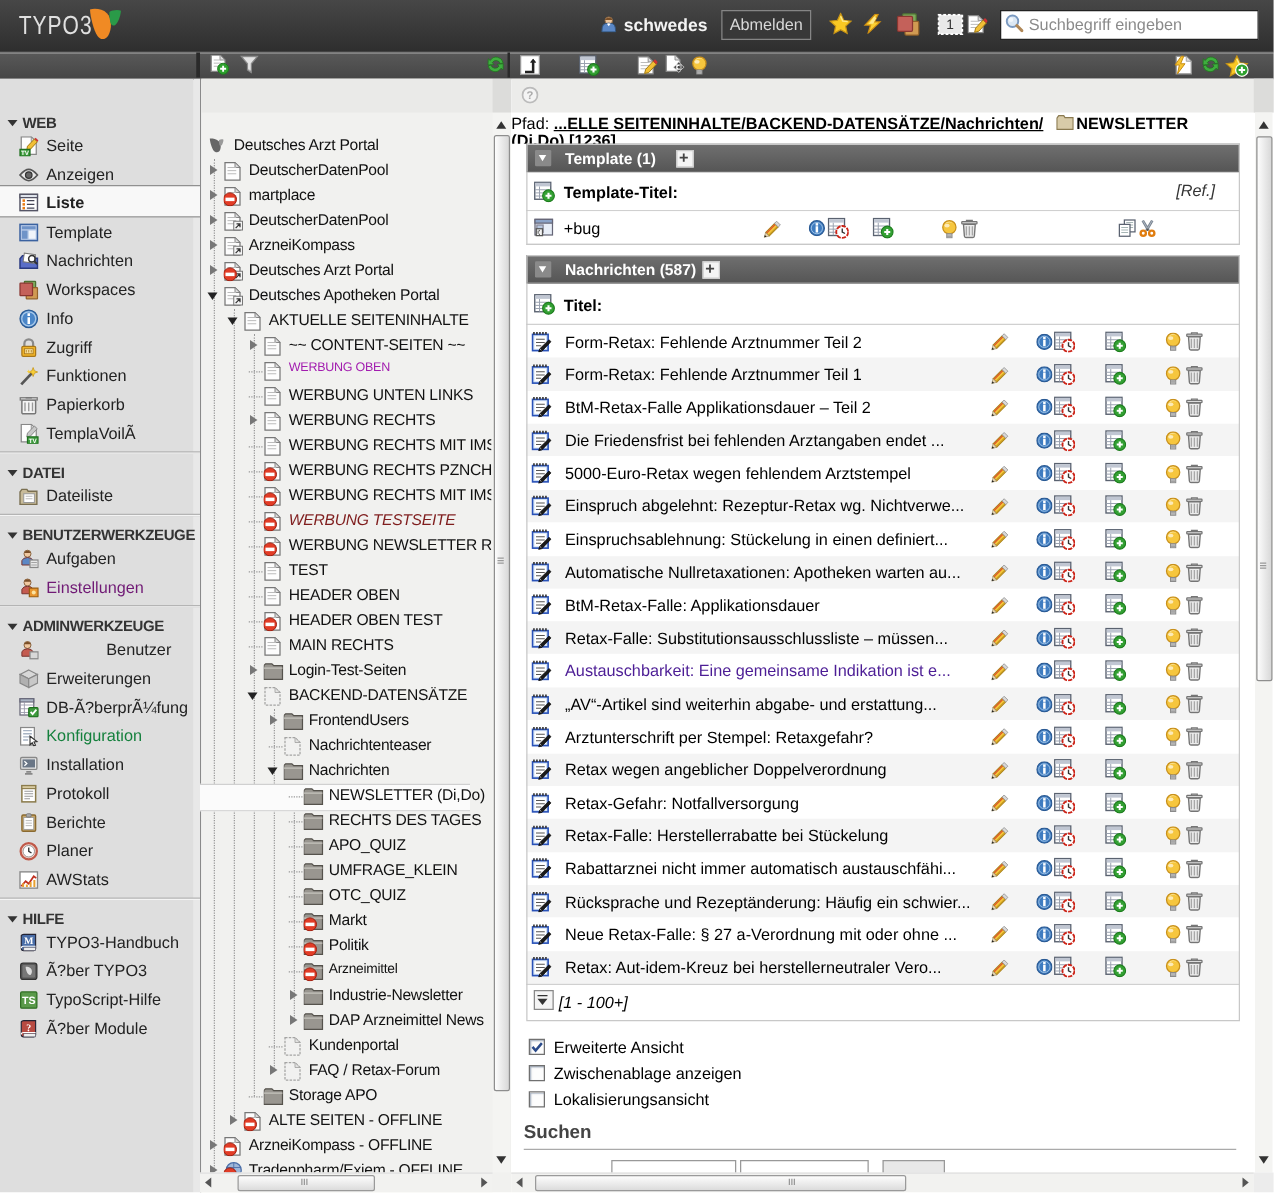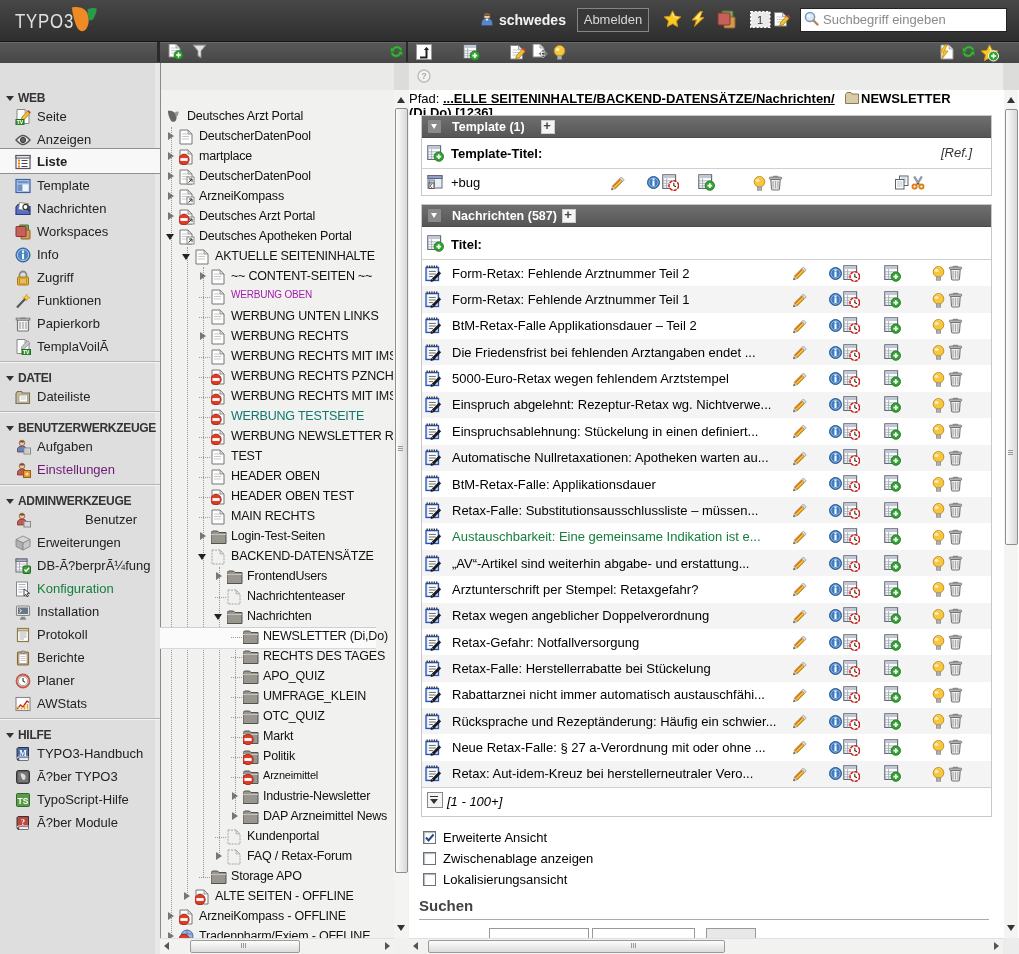--- a/index.html
+++ b/index.html
@@ -478,21 +478,21 @@
 <div class="abs" style="left:39px;top:355px;width:11px;height:1px;border-top:1px dotted #999;"></div>
 <svg style="position:absolute;left:51px;top:347px;" width="16" height="16" viewBox="0 0 16 16">
       <g>
         <path d="M1 1 h8 l4 4 v10 h-12 z" fill="#fdfdfd" stroke="#777" stroke-width="1"></path>
         <path d="M9 1 l4 4 h-4 z" fill="#ddd" stroke="#777" stroke-width="0.7"></path>
         <path d="M3 5 h7 M3 7.5 h7 M3 10 h7" stroke="#bbb" stroke-width="0.8"></path>
       </g>
       <circle cx="5" cy="10.5" r="5.2" fill="#e23c26" stroke="#9e1e0e" stroke-width="0.8"></circle>
       <rect x="1.4" y="9.1" width="7.2" height="2.8" fill="#fff"></rect>
     </svg>
-<div class="txt" style="left:71px;top:347px;font-size:12.5px;letter-spacing:-0.2px;color:#0f766e;">WERBUNG TESTSEITE</div>
+<div class="txt" style="left:71px;top:347px;font-size:12.5px;letter-spacing:-0.2px;color:#7f1d1d;font-style:italic;">WERBUNG TESTSEITE</div>
 <div class="abs" style="left:39px;top:375px;width:11px;height:1px;border-top:1px dotted #999;"></div>
 <svg style="position:absolute;left:51px;top:367px;" width="16" height="16" viewBox="0 0 16 16">
       <g>
         <path d="M1 1 h8 l4 4 v10 h-12 z" fill="#fdfdfd" stroke="#777" stroke-width="1"></path>
         <path d="M9 1 l4 4 h-4 z" fill="#ddd" stroke="#777" stroke-width="0.7"></path>
         <path d="M3 5 h7 M3 7.5 h7 M3 10 h7" stroke="#bbb" stroke-width="0.8"></path>
       </g>
       <circle cx="5" cy="10.5" r="5.2" fill="#e23c26" stroke="#9e1e0e" stroke-width="0.8"></circle>
       <rect x="1.4" y="9.1" width="7.2" height="2.8" fill="#fff"></rect>
     </svg>
@@ -1347,21 +1347,21 @@
   </svg>
 <div class="abs" style="left:421px;top:523.5px;width:571px;height:26.4px;background:#fff;"></div>
 <svg style="position:absolute;left:425px;top:528.175px;" width="17" height="17" viewBox="0 0 17 17">
     <rect x="1" y="2.5" width="12.5" height="13" fill="#cfe0f4" stroke="#2a52b8" stroke-width="1.3"></rect>
     <rect x="2.6" y="4" width="9.2" height="10" fill="#fff" stroke="none"></rect>
     <path d="M1.5 1.6 h12" stroke="#333" stroke-width="2" stroke-dasharray="1.3,1.1"></path>
     <path d="M3.8 6.4 h7 M3.8 9 h7 M3.8 11.6 h4.2" stroke="#555" stroke-width="0.9"></path>
     <path d="M14.2 6.8 l1.6 1.5 -7.2 7.6 -2.7 0.7 0.9-2.6 z" fill="#1a1a1a" stroke="#000" stroke-width="0.5"></path>
     <path d="M6.8 14 l1.3 1.2" stroke="#fff" stroke-width="0.5"></path>
   </svg>
-<div class="txt" style="left:452px;top:529.2px;font-size:13px;color:#15803d;">Austauschbarkeit: Eine gemeinsame Indikation ist e...</div>
+<div class="txt" style="left:452px;top:529.2px;font-size:13px;color:#4c1d95;">Austauschbarkeit: Eine gemeinsame Indikation ist e...</div>
 <svg style="position:absolute;left:791px;top:528.675px;" width="17" height="17" viewBox="0 0 17 17">
     <g transform="rotate(-45 8.5 8.5)">
       <rect x="3.2" y="6.7" width="10.2" height="4" fill="#f5c63a" stroke="#a8811a" stroke-width="0.8"></rect>
       <path d="M3.2 7.6 h10.2" stroke="#e05a2a" stroke-width="1.1"></path>
       <path d="M3.2 10 h10.2" stroke="#c89a20" stroke-width="0.9"></path>
       <rect x="13.4" y="6.6" width="2.4" height="4.2" fill="#d8d8d8" stroke="#999" stroke-width="0.7"></rect>
       <path d="M3.2 6.7 L-0.3 8.7 3.2 10.7 z" fill="#e8d5b0" stroke="#9a8a60" stroke-width="0.5"></path>
       <path d="M1.4 7.7 L-0.3 8.7 1.4 9.7 z" fill="#222"></path>
     </g>
   </svg>

